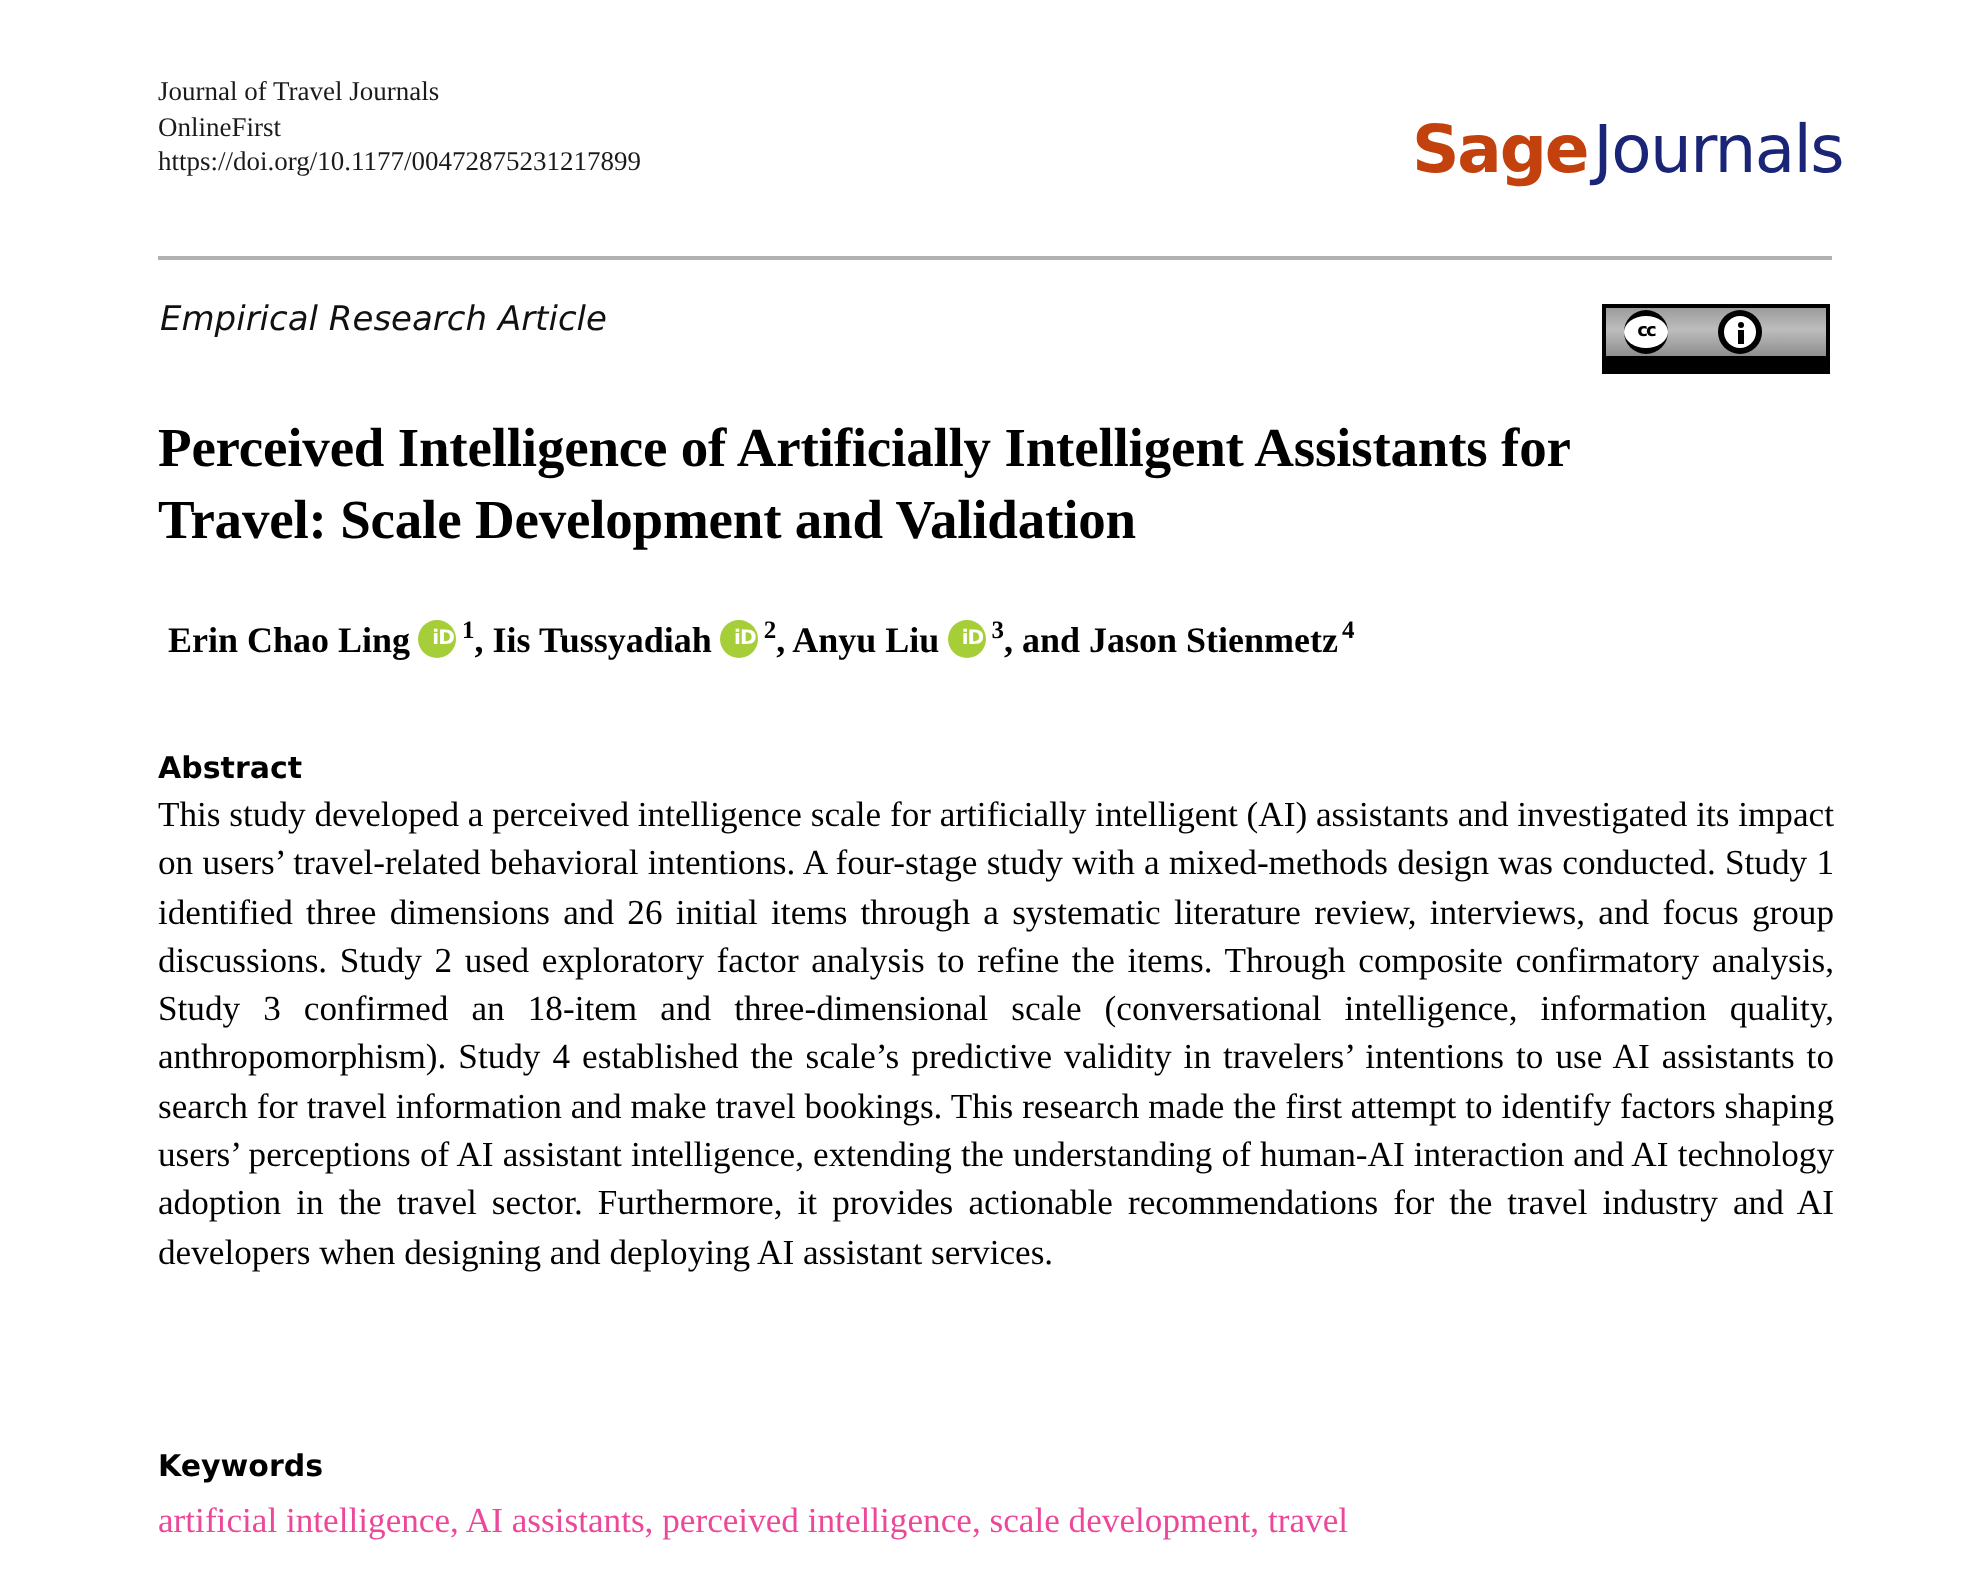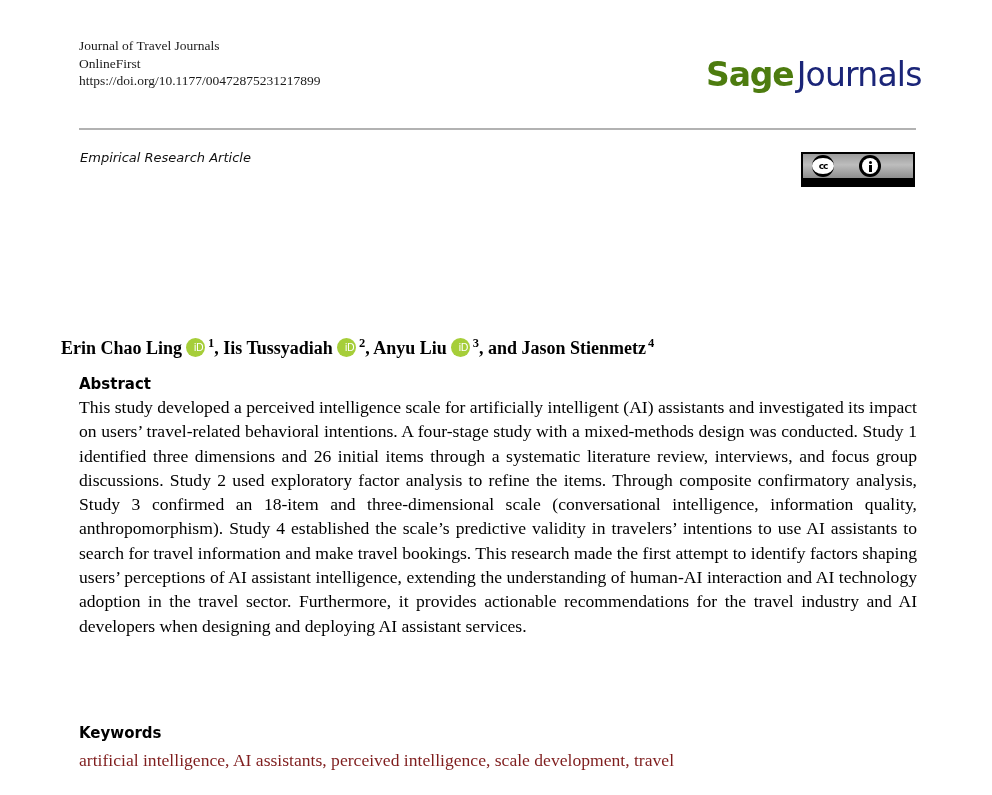--- a/index.html
+++ b/index.html
@@ -44,21 +44,21 @@
     position: absolute;
     left: 706px;
     top: 58px;
     white-space: nowrap;
     line-height: 1;
   }
   .logo-sage {
     font-family: "DejaVu Sans", "Liberation Sans", sans-serif;
     font-size: 33px;
     font-weight: bold;
-    color: #4d7c0f;
+    color: #c2410c;
     letter-spacing: -1.1px;
   }
   .logo-journals {
     font-family: "DejaVu Sans", "Liberation Sans", sans-serif;
     font-size: 33px;
     font-weight: normal;
     color: #1b2578;
     letter-spacing: -0.8px;
     margin-left: 3px;
   }
@@ -73,21 +73,21 @@
     background: #b2b2b2;
   }
 
   
   .article-type {
     position: absolute;
     left: 80px;
     top: 150px;
     font-family: "DejaVu Sans", "Liberation Sans", sans-serif;
     font-style: italic;
-    font-size: 13px;
+    font-size: 17px;
     color: #111111;
     white-space: nowrap;
   }
 
   
   .cc-badge {
     position: absolute;
     left: 801px;
     top: 152px;
     width: 114px;
@@ -178,51 +178,50 @@
     font-weight: bold;
     font-size: 27.5px;
     line-height: 36px;
     color: #000000;
     letter-spacing: -0.1px;
   }
 
   
   .authors {
     position: absolute;
-    left: 61px;
+    left: 84px;
     top: 303px;
     width: 830px;
     font-family: "Liberation Serif", "DejaVu Serif", serif;
     font-weight: bold;
     font-size: 18px;
     line-height: 24px;
     color: #000000;
     white-space: nowrap;
-    margin-top: 28px;
   }
   .orcid {
     display: inline-block;
     width: 19px;
     height: 19px;
     border-radius: 50%;
     background: #a6ce39;
     position: relative;
     vertical-align: -3px;
     margin: 0 1px 0 4px;
   }
   .orcid span {
     position: absolute;
     left: 0; top: 0;
     width: 25px; height: 19px;
     display: flex;
     align-items: center;
     justify-content: center;
     font-family: "DejaVu Sans", "Liberation Sans", sans-serif;
     font-size: 10px;
-    font-weight: normal;
+    font-weight: bold;
     color: #ffffff;
     letter-spacing: -0.5px;
   }
   .sup {
     font-size: 12.5px;
     vertical-align: 7px;
     font-weight: bold;
     margin-left: 2px;
   }
 
@@ -259,21 +258,21 @@
     hyphens: manual;
   }
   .keywords-body {
     position: absolute;
     left: 79px;
     top: 748px;
     width: 838px;
     font-family: "Liberation Serif", "DejaVu Serif", serif;
     font-size: 17.6px;
     line-height: 24px;
-    color: #7f1d1d;
+    color: #ec4899;
     white-space: nowrap;
   }
 </style>
 </head>
 <body>
 
 <div class="page">
 
   <div class="header">
     <div class="header-line">Journal of Travel Journals</div>
@@ -294,20 +293,21 @@
       <div class="cc-mark">
         <div class="cc-mark-inner">cc</div>
       </div>
       <div class="by-mark">
         <div class="by-mark-inner"></div>
       </div>
     </div>
     <div class="cc-by-text">BY</div>
   </div>
 
+  <h1 class="title">Perceived Intelligence of Artificially Intelligent Assistants for Travel: Scale Development and Validation</h1>
 
   <div class="authors"><span>Erin Chao Ling</span><span class="orcid"><span>iD</span></span><span class="sup">1</span><span>, </span><span>Iis Tussyadiah</span><span class="orcid"><span>iD</span></span><span class="sup">2</span><span>, </span><span>Anyu Liu</span><span class="orcid"><span>iD</span></span><span class="sup">3</span><span>, and </span><span>Jason Stienmetz</span><span class="sup">4</span></div>
 
   <div class="sec-heading" id="abstract-heading">Abstract</div>
   <div class="abstract-body">This study developed a perceived intelligence scale for artificially intelligent (AI) assistants and investigated its impact on users’ travel-related behavioral intentions. A four-stage study with a mixed-methods design was conducted. Study 1 identified three dimensions and 26 initial items through a systematic literature review, interviews, and focus group discussions. Study 2 used exploratory factor analysis to refine the items. Through composite confirmatory analysis, Study 3 confirmed an 18-item and three-dimensional scale (conversational intelligence, information quality, anthropomorphism). Study 4 established the scale’s predictive validity in travelers’ intentions to use AI assistants to search for travel information and make travel bookings. This research made the first attempt to identify factors shaping users’ perceptions of AI assistant intelligence, extending the understanding of human-AI interaction and AI technology adoption in the travel sector. Furthermore, it provides actionable recommendations for the travel industry and AI developers when designing and deploying AI assistant services.</div>
 
   <div class="sec-heading" id="keywords-heading">Keywords</div>
   <div class="keywords-body">artificial intelligence, AI assistants, perceived intelligence, scale development, travel</div>
 
 </div>

